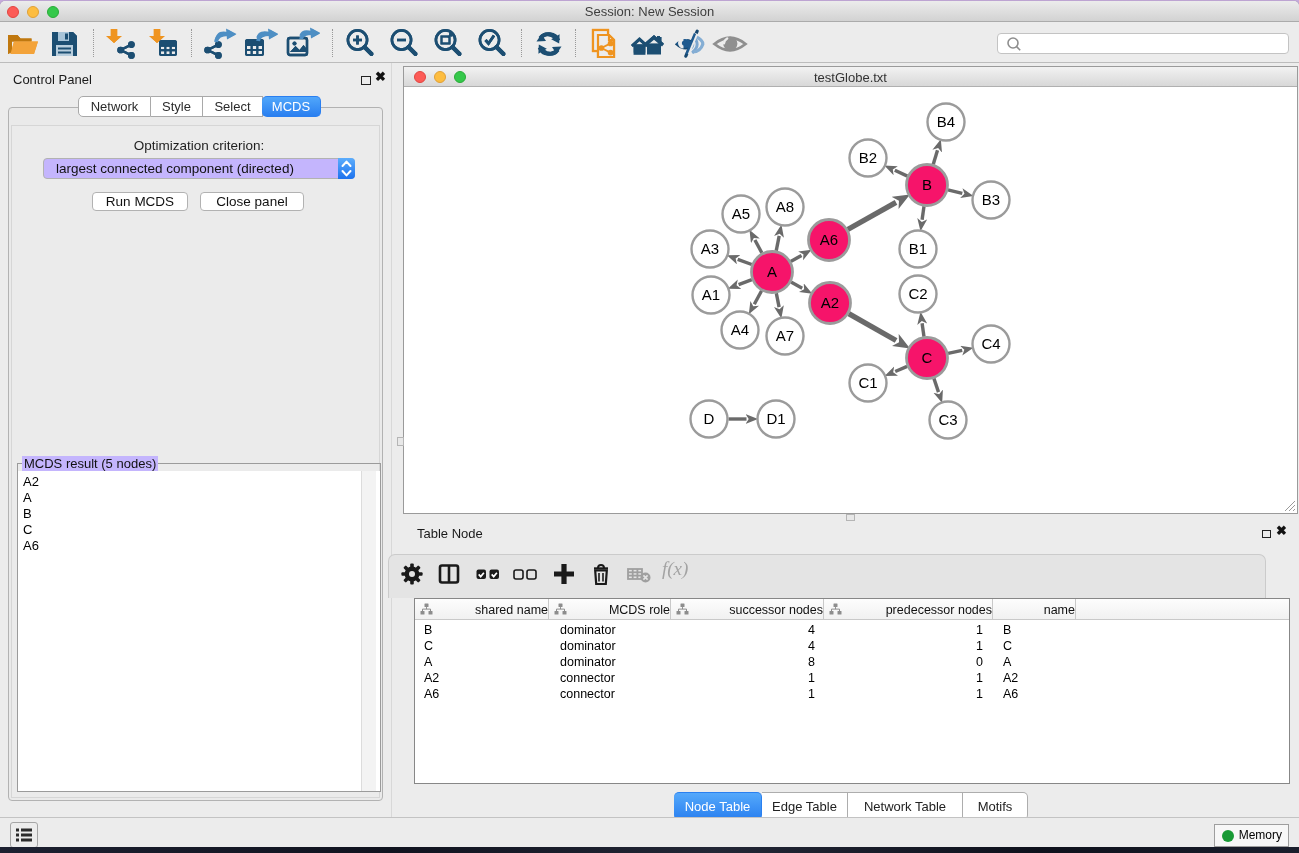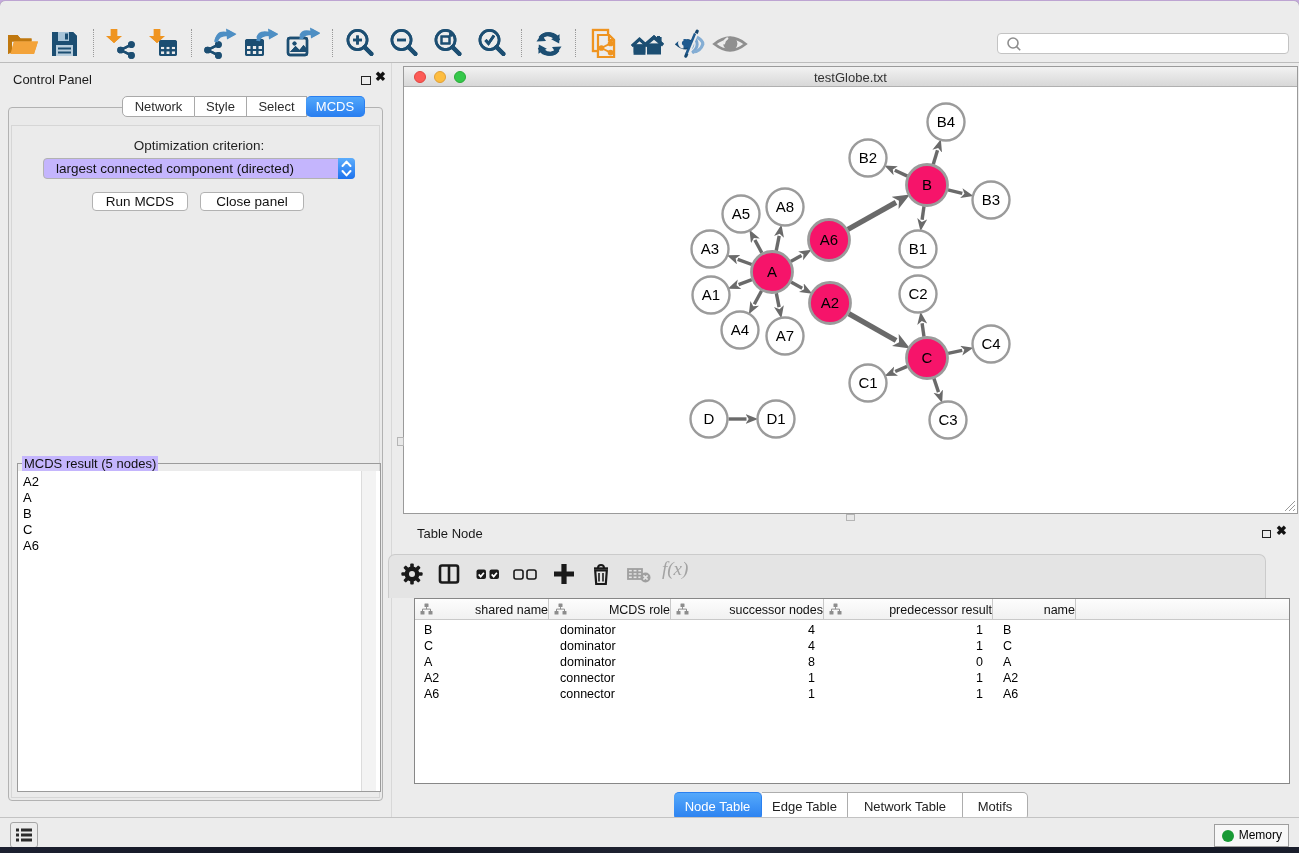--- a/index.html
+++ b/index.html
@@ -55,20 +55,26 @@
 .ttab.last{border-radius:0 5px 5px 0;}
 .ttab.sel{background:linear-gradient(#55a9fb,#2a80f0);border-color:#2a80f0;color:#fff;border-radius:5px;margin-left:-1px;}
 
 #statusbar{position:absolute;left:0;top:816px;width:1299px;height:31px;background:#ececec;border-top:1px solid #c3c3c3;}
 #sb-left{position:absolute;left:10px;top:4px;width:28px;height:26px;border:1px solid #a5a5a5;border-radius:3px;background:#ececec;}
 #sb-mem{position:absolute;left:1214px;top:6px;width:75px;height:23px;background:#f7f7f7;border:1px solid #9e9e9e;font-size:12px;color:#000;line-height:21px;text-align:right;padding-right:6px;}
 #sb-mem .dot{position:absolute;left:7px;top:5px;width:12px;height:12px;border-radius:50%;background:#189a35;}
 svg{display:block;}
 </style></head><body>
 <div id="app">
+  <div id="titlebar">
+    <div class="tl r" style="left:7px;top:5px;"></div>
+    <div class="tl y" style="left:27px;top:5px;"></div>
+    <div class="tl g" style="left:47px;top:5px;"></div>
+    <div class="title">Session: New Session</div>
+  </div>
   <div id="toolbar">
     <div class="ticon" style="left:4px;top:3px;width:36px;height:36px;">
         <svg width="36" height="36" viewBox="0 0 36 36">
           <path d="M4 9 h9.5 l3 3.5 h11 v3 h-23.5 z" fill="#c0780f"></path>
           <path d="M4 28 v-18 h4 v16 z" fill="#c0780f"></path>
           <path d="M6.5 28 L10 15.5 h24 L30 28 z" fill="#f3a33a"></path>
         </svg>
       </div>
 <div class="ticon" style="left:46px;top:3px;width:36px;height:36px;">
         <svg width="36" height="36" viewBox="0 0 36 36">
@@ -394,21 +400,21 @@
         </svg>
       </div>
   </div>
   <div style="position:absolute;left:391px;top:62px;width:1px;height:754px;background:#d8d8d8;"></div>
   <div id="cp-title">Control Panel</div>
   <div id="cp-float"></div>
   <div id="cp-close">✖</div>
   <div id="cp-panel"></div>
   <div id="cp-inner"></div>
   <div id="tabs">
-    <div class="tab first" style="width:73px;margin-left:44px;">Network</div>
+    <div class="tab first" style="width:73px;">Network</div>
     <div class="tab" style="width:52px;">Style</div>
     <div class="tab" style="width:60px;">Select</div>
     <div class="tab sel" style="width:59px;">MCDS</div>
   </div>
   <div id="opt-label">Optimization criterion:</div>
   <div id="dropdown">
       <span class="txt">largest connected component (directed)</span>
     <div class="step">
         <svg width="17" height="21" viewBox="0 0 17 21">
           <path d="M4.5 8 L8.5 3.6 L12.5 8" fill="none" stroke="#fff" stroke-width="2" stroke-linecap="round" stroke-linejoin="round"></path>
@@ -632,21 +638,21 @@
           <svg width="13" height="13" viewBox="0 0 13 13">
             <g fill="#8d8d8d">
               <rect x="4.5" y="0.5" width="4" height="3.6" rx="0.5"></rect>
               <rect x="0.5" y="8" width="4" height="3.6" rx="0.5"></rect>
               <rect x="8.5" y="8" width="4" height="3.6" rx="0.5"></rect>
             </g>
             <g stroke="#8d8d8d" stroke-width="1">
               <path d="M6.5 4.1 v2 M2.5 8 v-1.9 h8 V8" fill="none"></path>
             </g>
           </svg>
-          <span>predecessor result</span>
+          <span>predecessor nodes</span>
         </div>
       <div class="hcell" style="left:578px;width:83px;">
           <span>name</span>
         </div>
     </div>
     <div id="TROWS">
 <div class="trow" style="left:9px;top:23px;">B</div>
 <div class="trow" style="left:145px;top:23px;">dominator</div>
 <div class="trow" style="left:330px;top:23px;width:70px;text-align:right;">4</div>
 <div class="trow" style="left:500px;top:23px;width:68px;text-align:right;">1</div>

